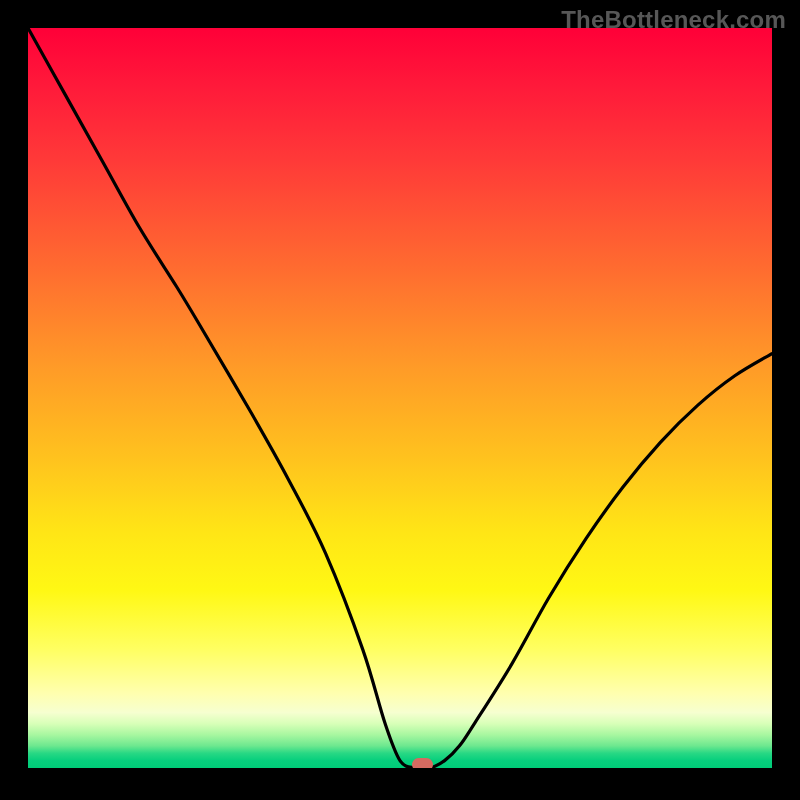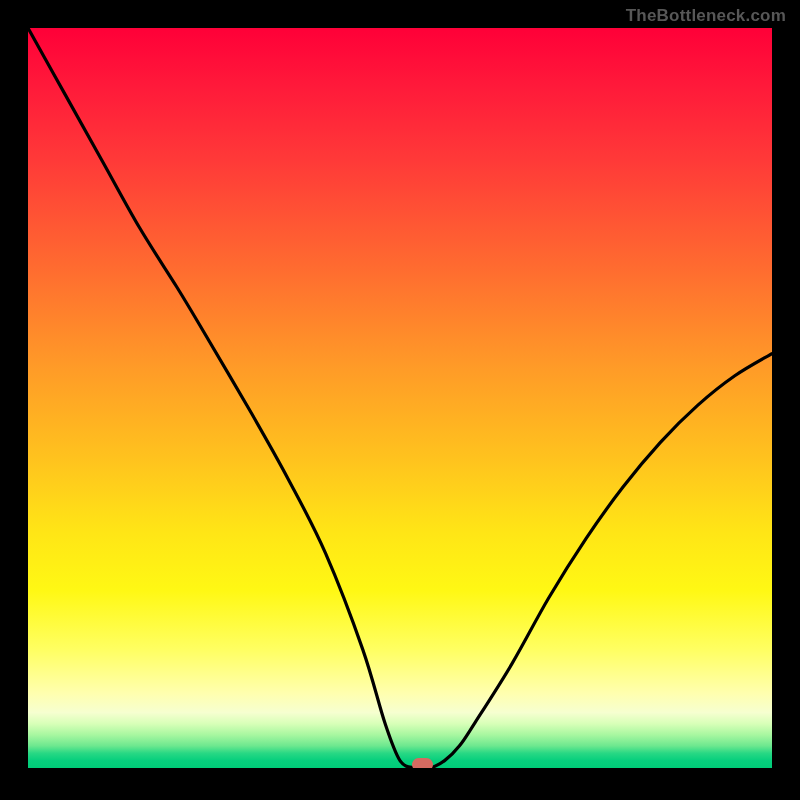--- a/index.html
+++ b/index.html
@@ -14,21 +14,21 @@
     position: relative;
     width: 800px;
     height: 800px;
     background: #000;
   }
   .watermark {
     position: absolute;
     top: 6px;
     right: 14px;
     font-family: Arial, Helvetica, sans-serif;
-    font-size: 17px;
+    font-size: 24px;
     font-weight: 600;
     color: #575757;
     z-index: 5;
     letter-spacing: 0.2px;
   }
   .plot {
     position: absolute;
     left: 28px;
     top: 28px;
     width: 744px;   

